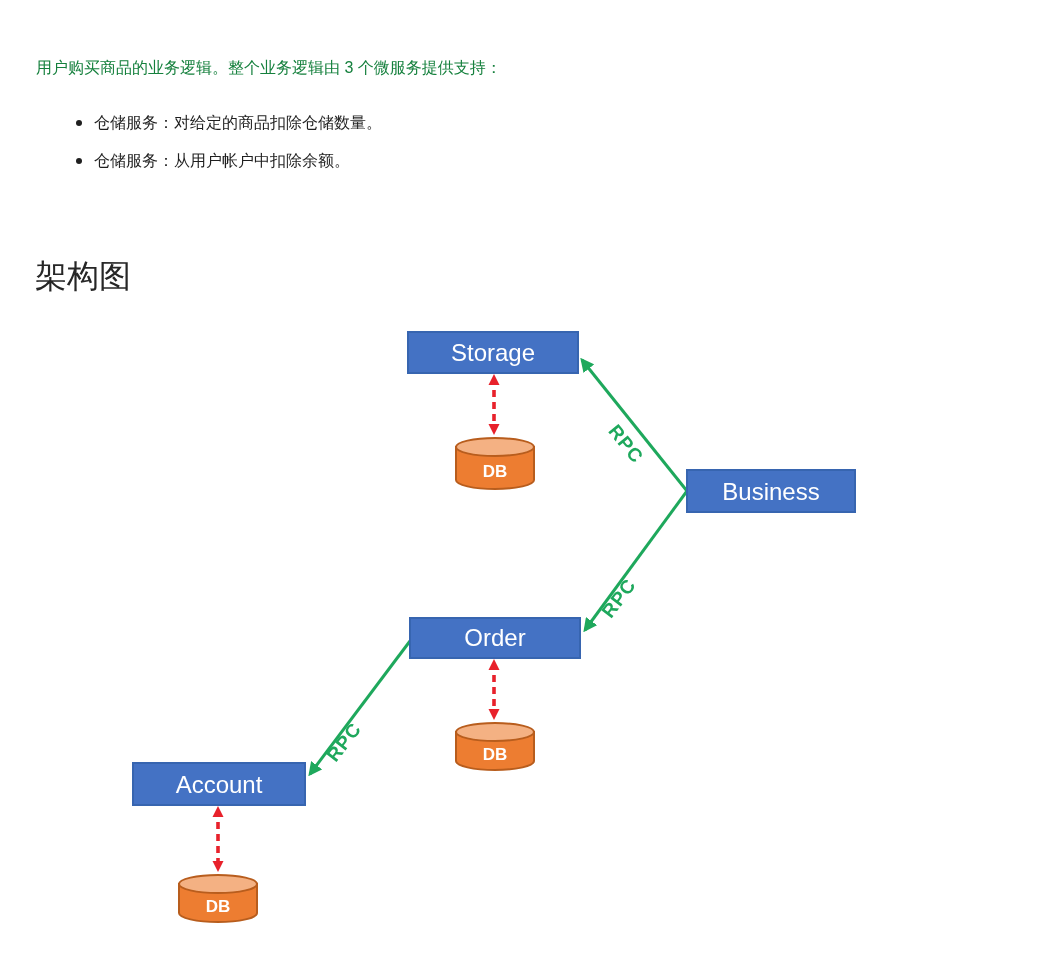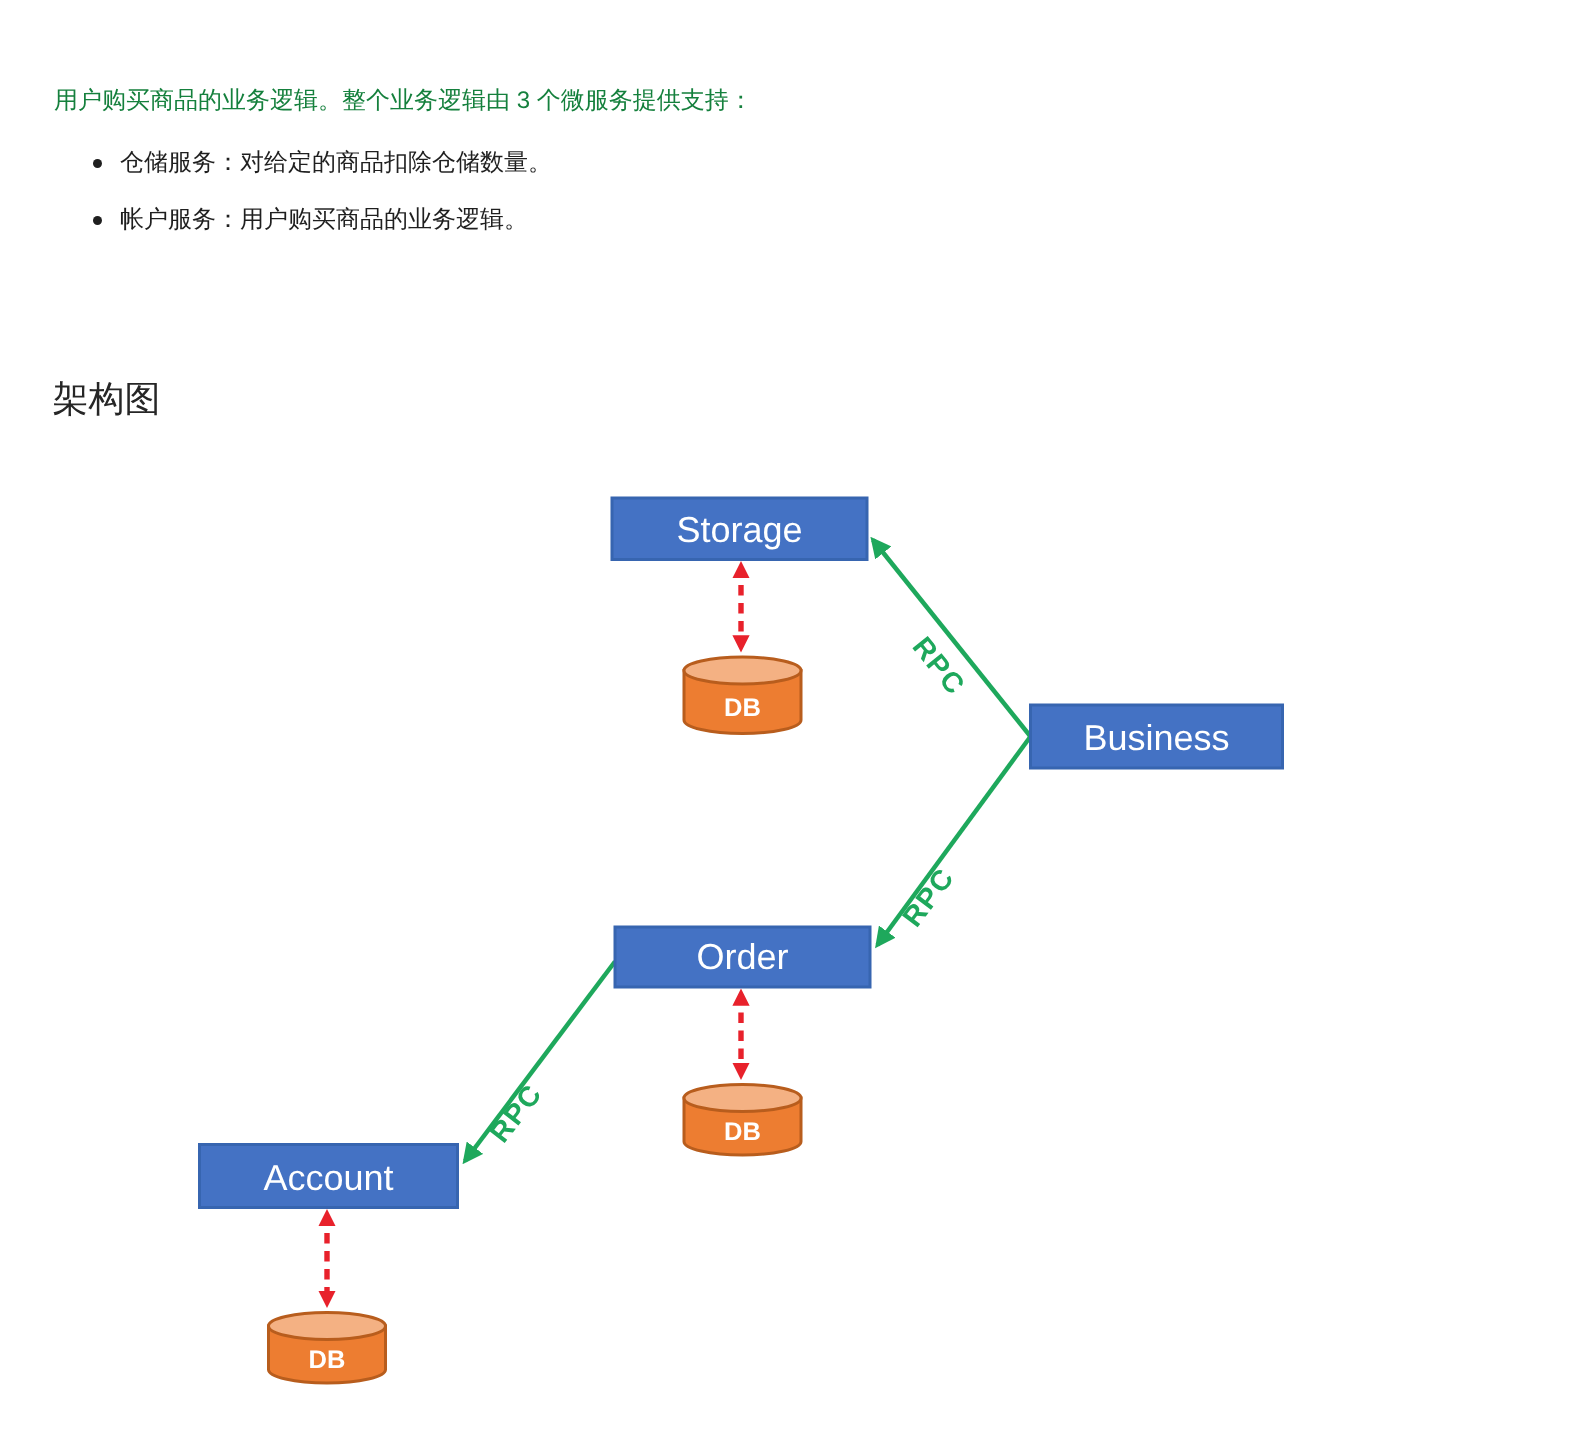--- a/index.html
+++ b/index.html
@@ -21,21 +21,21 @@
     top: 35px;
     font-size: 16px;
     line-height: 20px;
     color: #15803d;
     margin-top: 23px;
   }
   .services {
     position: absolute;
     left: 57px;
     top: 95px;
-    margin: 4px;
+    margin: 18px;
     padding: 0;
     list-style: none;
   }
   .services li {
     position: relative;
     padding-left: 19px;
     font-size: 16px;
     line-height: 20px;
     margin-bottom: 18px;
     color: #1f1f1f;
@@ -47,25 +47,24 @@
     top: 7px;
     width: 6px;
     height: 6px;
     border-radius: 50%;
     background: #1f1f1f;
   }
   .section-heading {
     position: absolute;
     left: 35px;
     top: 230px;
-    font-size: 24px;
+    font-size: 32px;
     line-height: 38px;
     font-weight: 500;
     color: #262626;
-    font-family: Liberation Mono, monospace;
   }
   .diagram-svg {
     position: absolute;
     left: 0;
     top: 0;
   }
   .node-label {
     font-size: 24px;
     fill: #ffffff;
     text-anchor: middle;
@@ -86,21 +85,21 @@
     font-family: "Liberation Sans", sans-serif;
   }
 </style>
 </head>
 <body>
 
 <p class="intro">用户购买商品的业务逻辑。整个业务逻辑由 3 个微服务提供支持：</p>
 
 <ul class="services">
   <li>仓储服务：对给定的商品扣除仓储数量。</li>
-  <li>帐户服务：用户购买商品的业务逻辑。</li>
+  <li>仓储服务：从用户帐户中扣除余额。</li>
 </ul>
 
 <h2 class="section-heading">架构图</h2>
 
 <svg class="diagram-svg" width="1052" height="960" viewBox="0 0 1052 960" xmlns="http://www.w3.org/2000/svg">
   <defs>
     <marker id="arrow-green" viewBox="0 0 10 10" refX="8" refY="5" markerWidth="4.6" markerHeight="4.6" orient="auto">
       <path d="M0,0 L10,5 L0,10 Z" fill="#1EA85C"></path>
     </marker>
     <marker id="arrow-red" viewBox="0 0 10 10" refX="6.5" refY="5" markerWidth="3.2" markerHeight="3.2" orient="auto-start-reverse">

